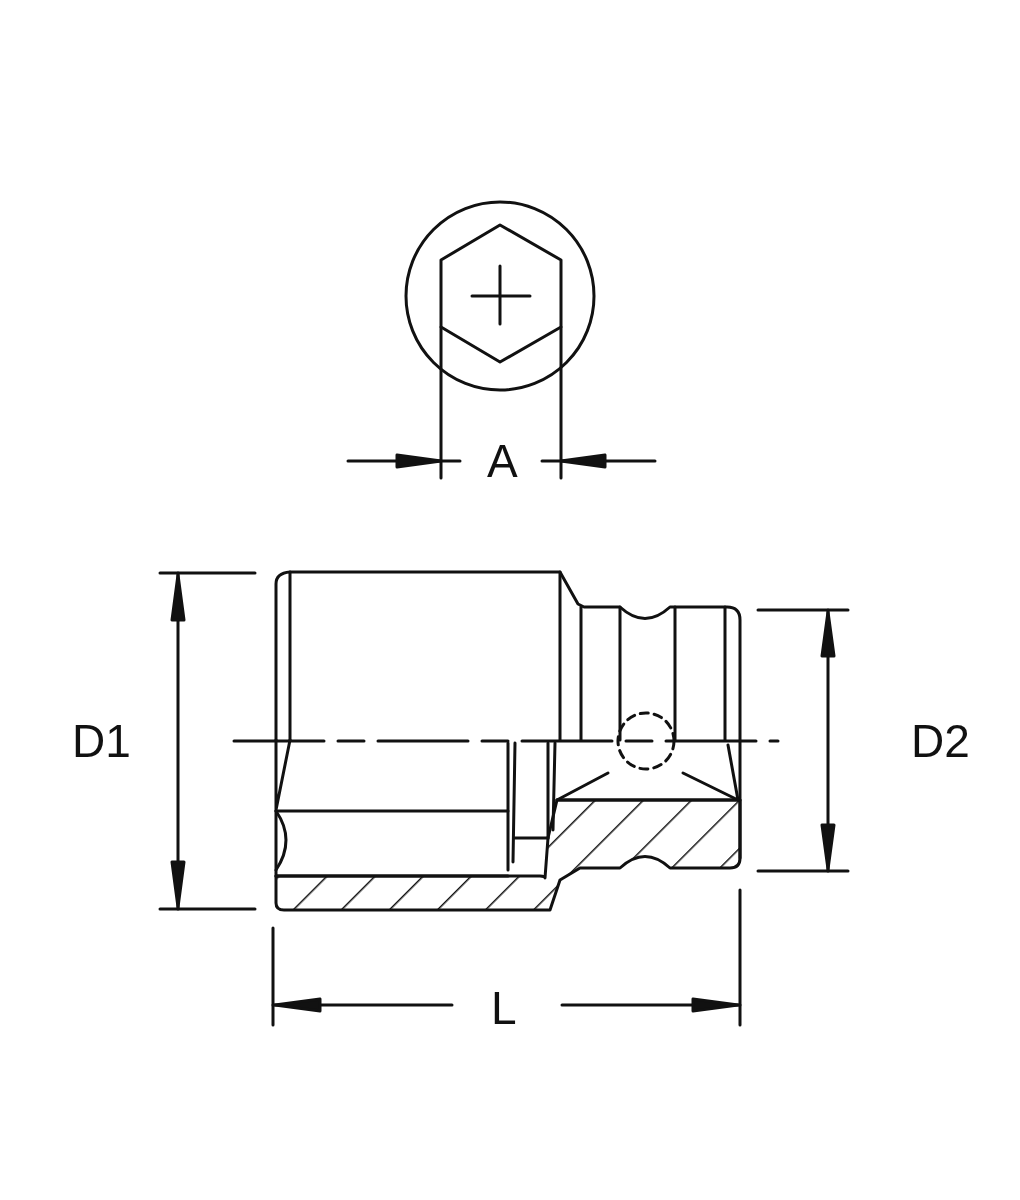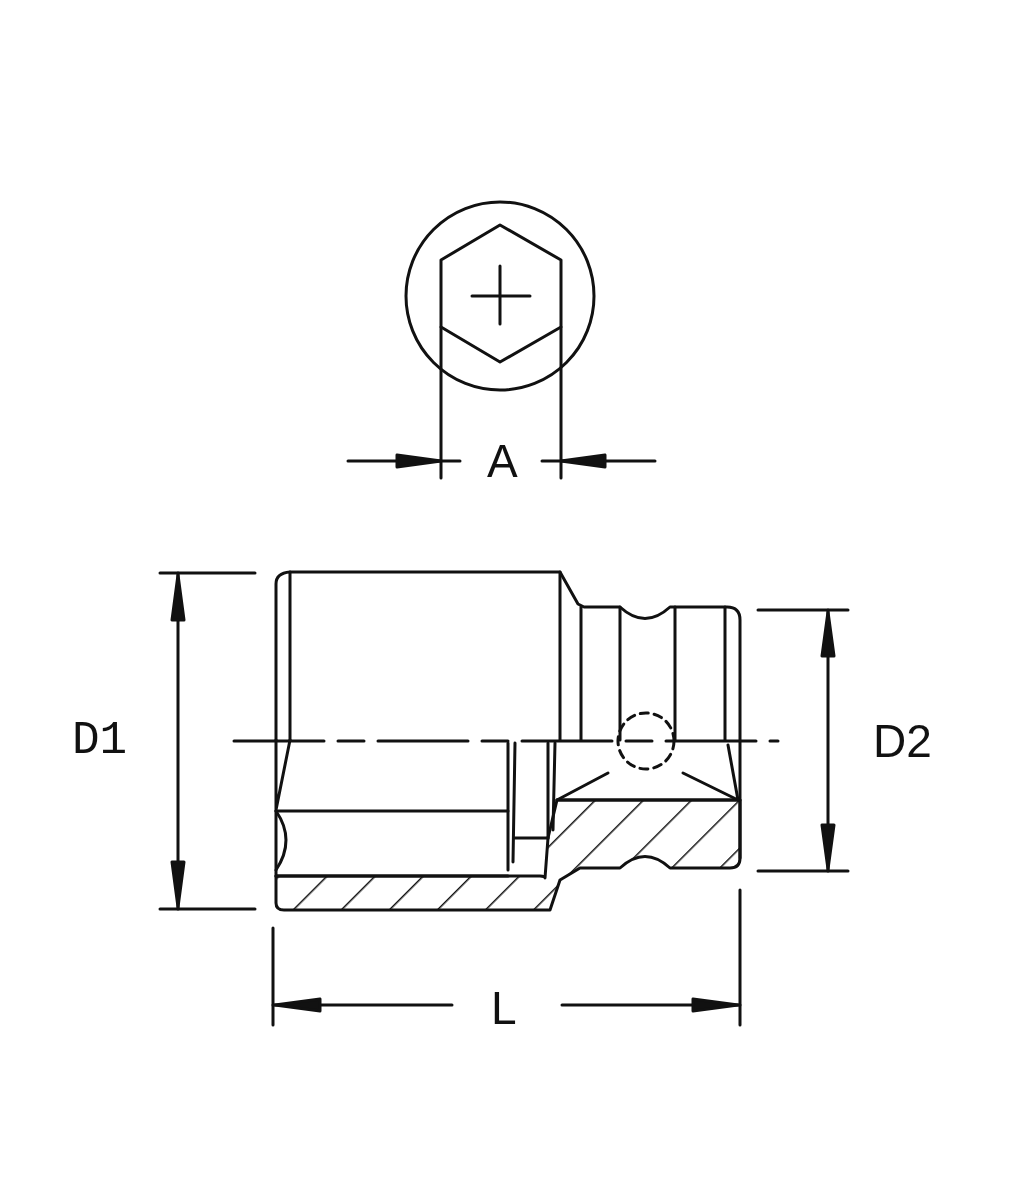--- a/index.html
+++ b/index.html
@@ -84,15 +84,15 @@
     <line x1="273" y1="928" x2="273" y2="1025"></line>
     <line x1="740" y1="890" x2="740" y2="1025"></line>
     <line x1="273" y1="1005" x2="452" y2="1005"></line>
     <line x1="562" y1="1005" x2="740" y2="1005"></line>
     <polygon points="275,1005 320,999 320,1011" fill="#111"></polygon>
     <polygon points="738,1005 693,999 693,1011" fill="#111"></polygon>
   </g>
 </svg>
 
 <div class="lbl" style="left:487px; top:438px;">A</div>
-<div class="lbl" style="left:72px; top:718px;font-family:Liberation Mono, monospace;">D1</div>
-<div class="lbl" style="left:873px; top:718px;">D2</div>
+<div class="lbl" style="left:72px; top:718px;">D1</div>
+<div class="lbl" style="left:911px; top:718px;">D2</div>
 <div class="lbl" style="left:491px; top:985px;">L</div>
 
 </body></html>

